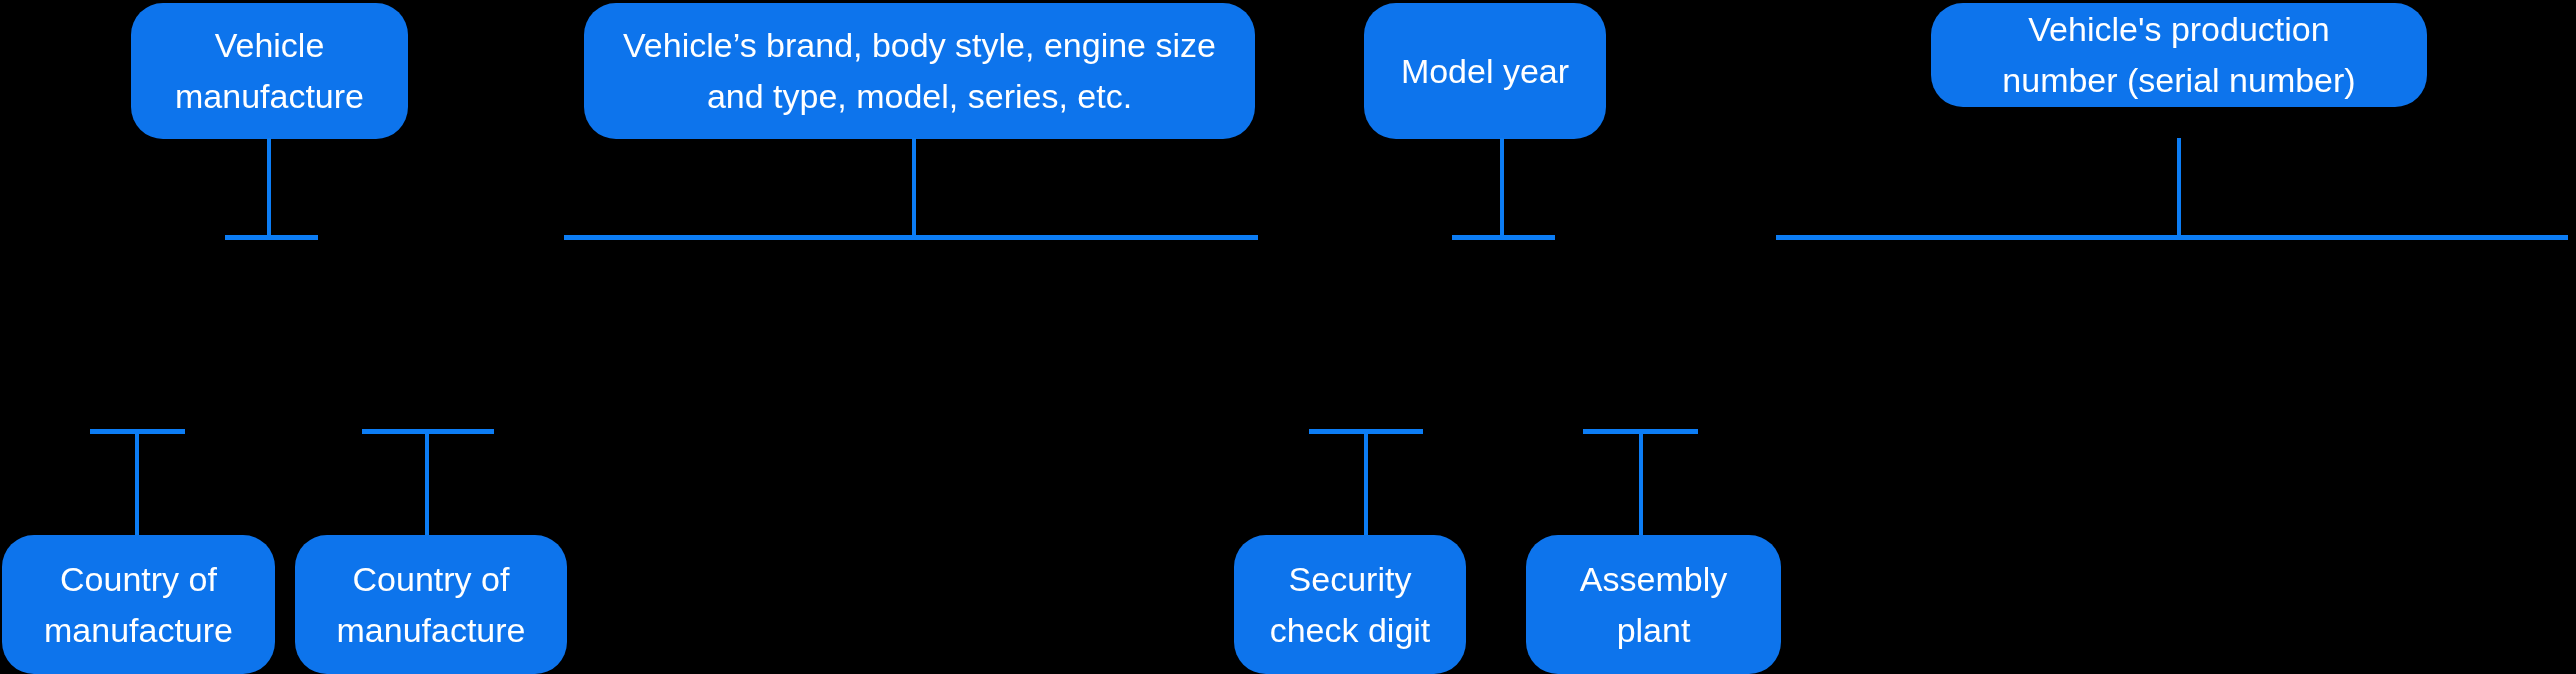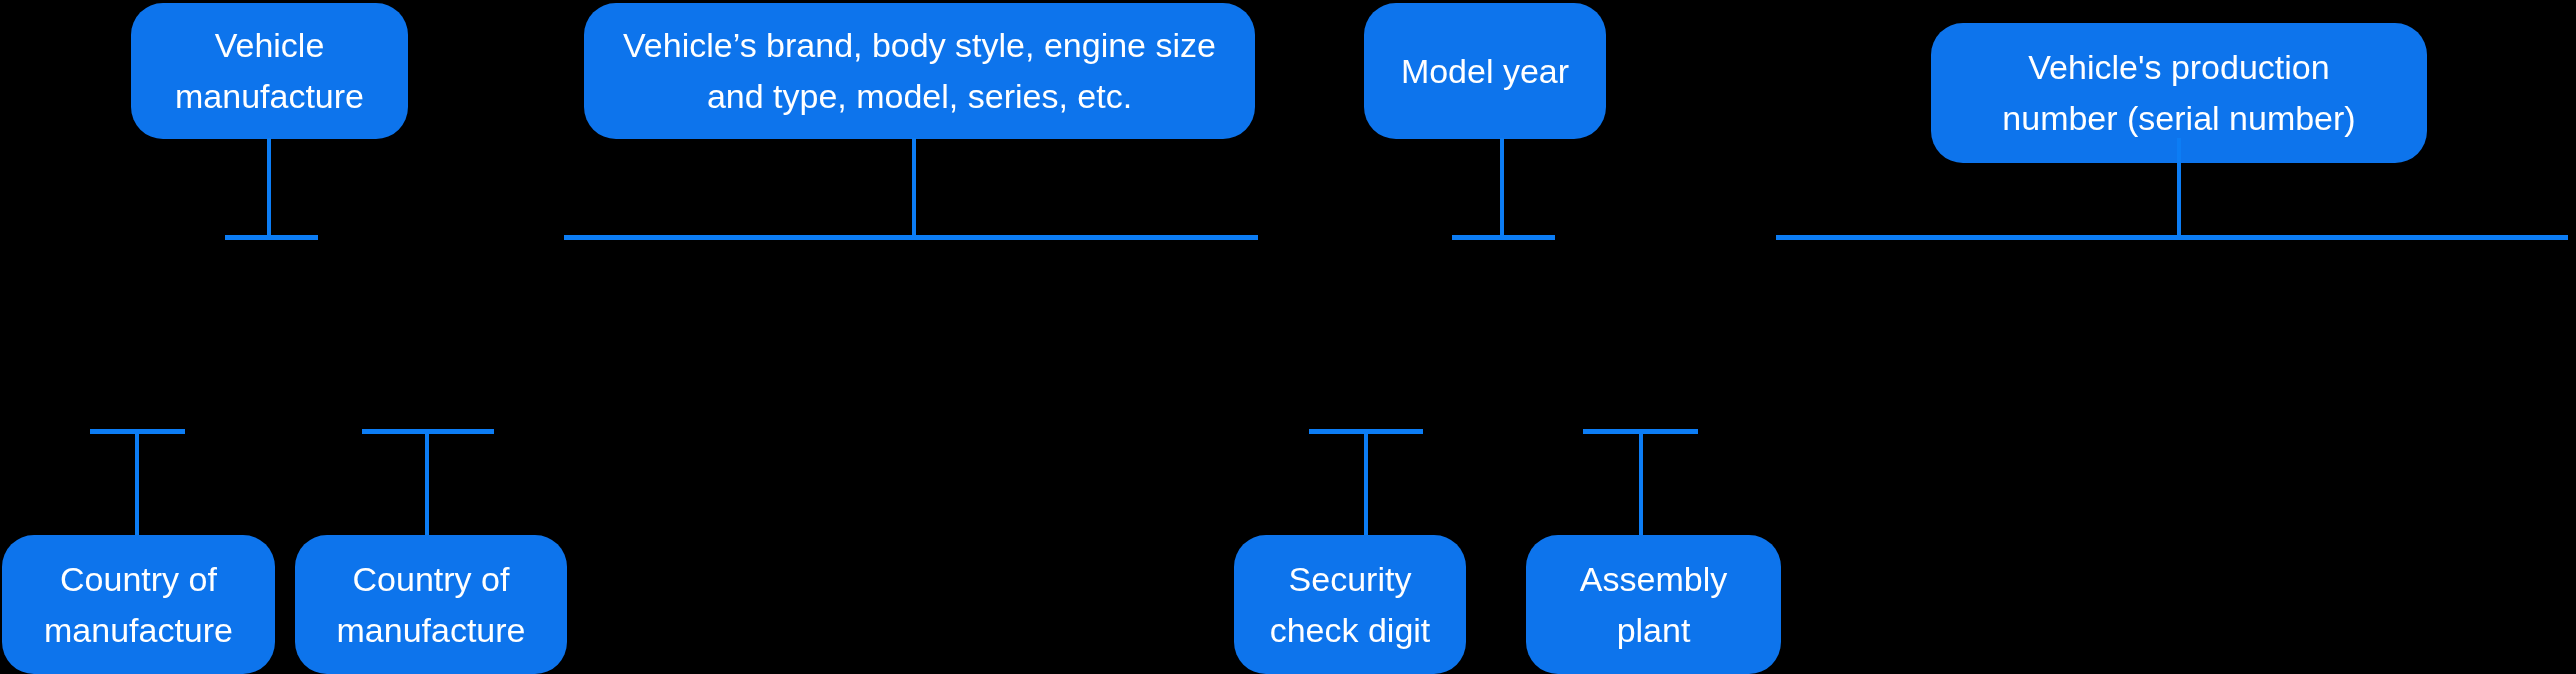--- a/index.html
+++ b/index.html
@@ -27,21 +27,21 @@
   }
   .tick{
     position:absolute;height:5.4px;
     background:var(--connector,#0c7df5);
   }
 
   
   .b1{left:131px;top:2.7px;width:277px;height:136px;padding:0 20px;}
   .b2{left:584px;top:2.7px;width:671px;height:136px;padding:16px 20px;}
   .b3{left:1364px;top:2.7px;width:242px;height:136px;padding:0 20px;}
-  .b4{left:1931px;top:2.7px;width:496px;height:140px;padding:0 39px;margin-top:20px;}
+  .b4{left:1931px;top:2.7px;width:496px;height:104px;padding:0 39px;}
 
   
   .b5{left:2px;top:535px;width:273px;height:139px;padding:0 34px;}
   .b6{left:295px;top:535px;width:272px;height:139px;padding:0 34px;}
   .b7{left:1234px;top:535px;width:232px;height:139px;padding:0 34px;}
   .b8{left:1526px;top:535px;width:255px;height:139px;padding:0 27px;}
 
   
   .l1{left:267px;top:138px;height:100px;}
   .l2{left:912px;top:138px;height:100px;}

